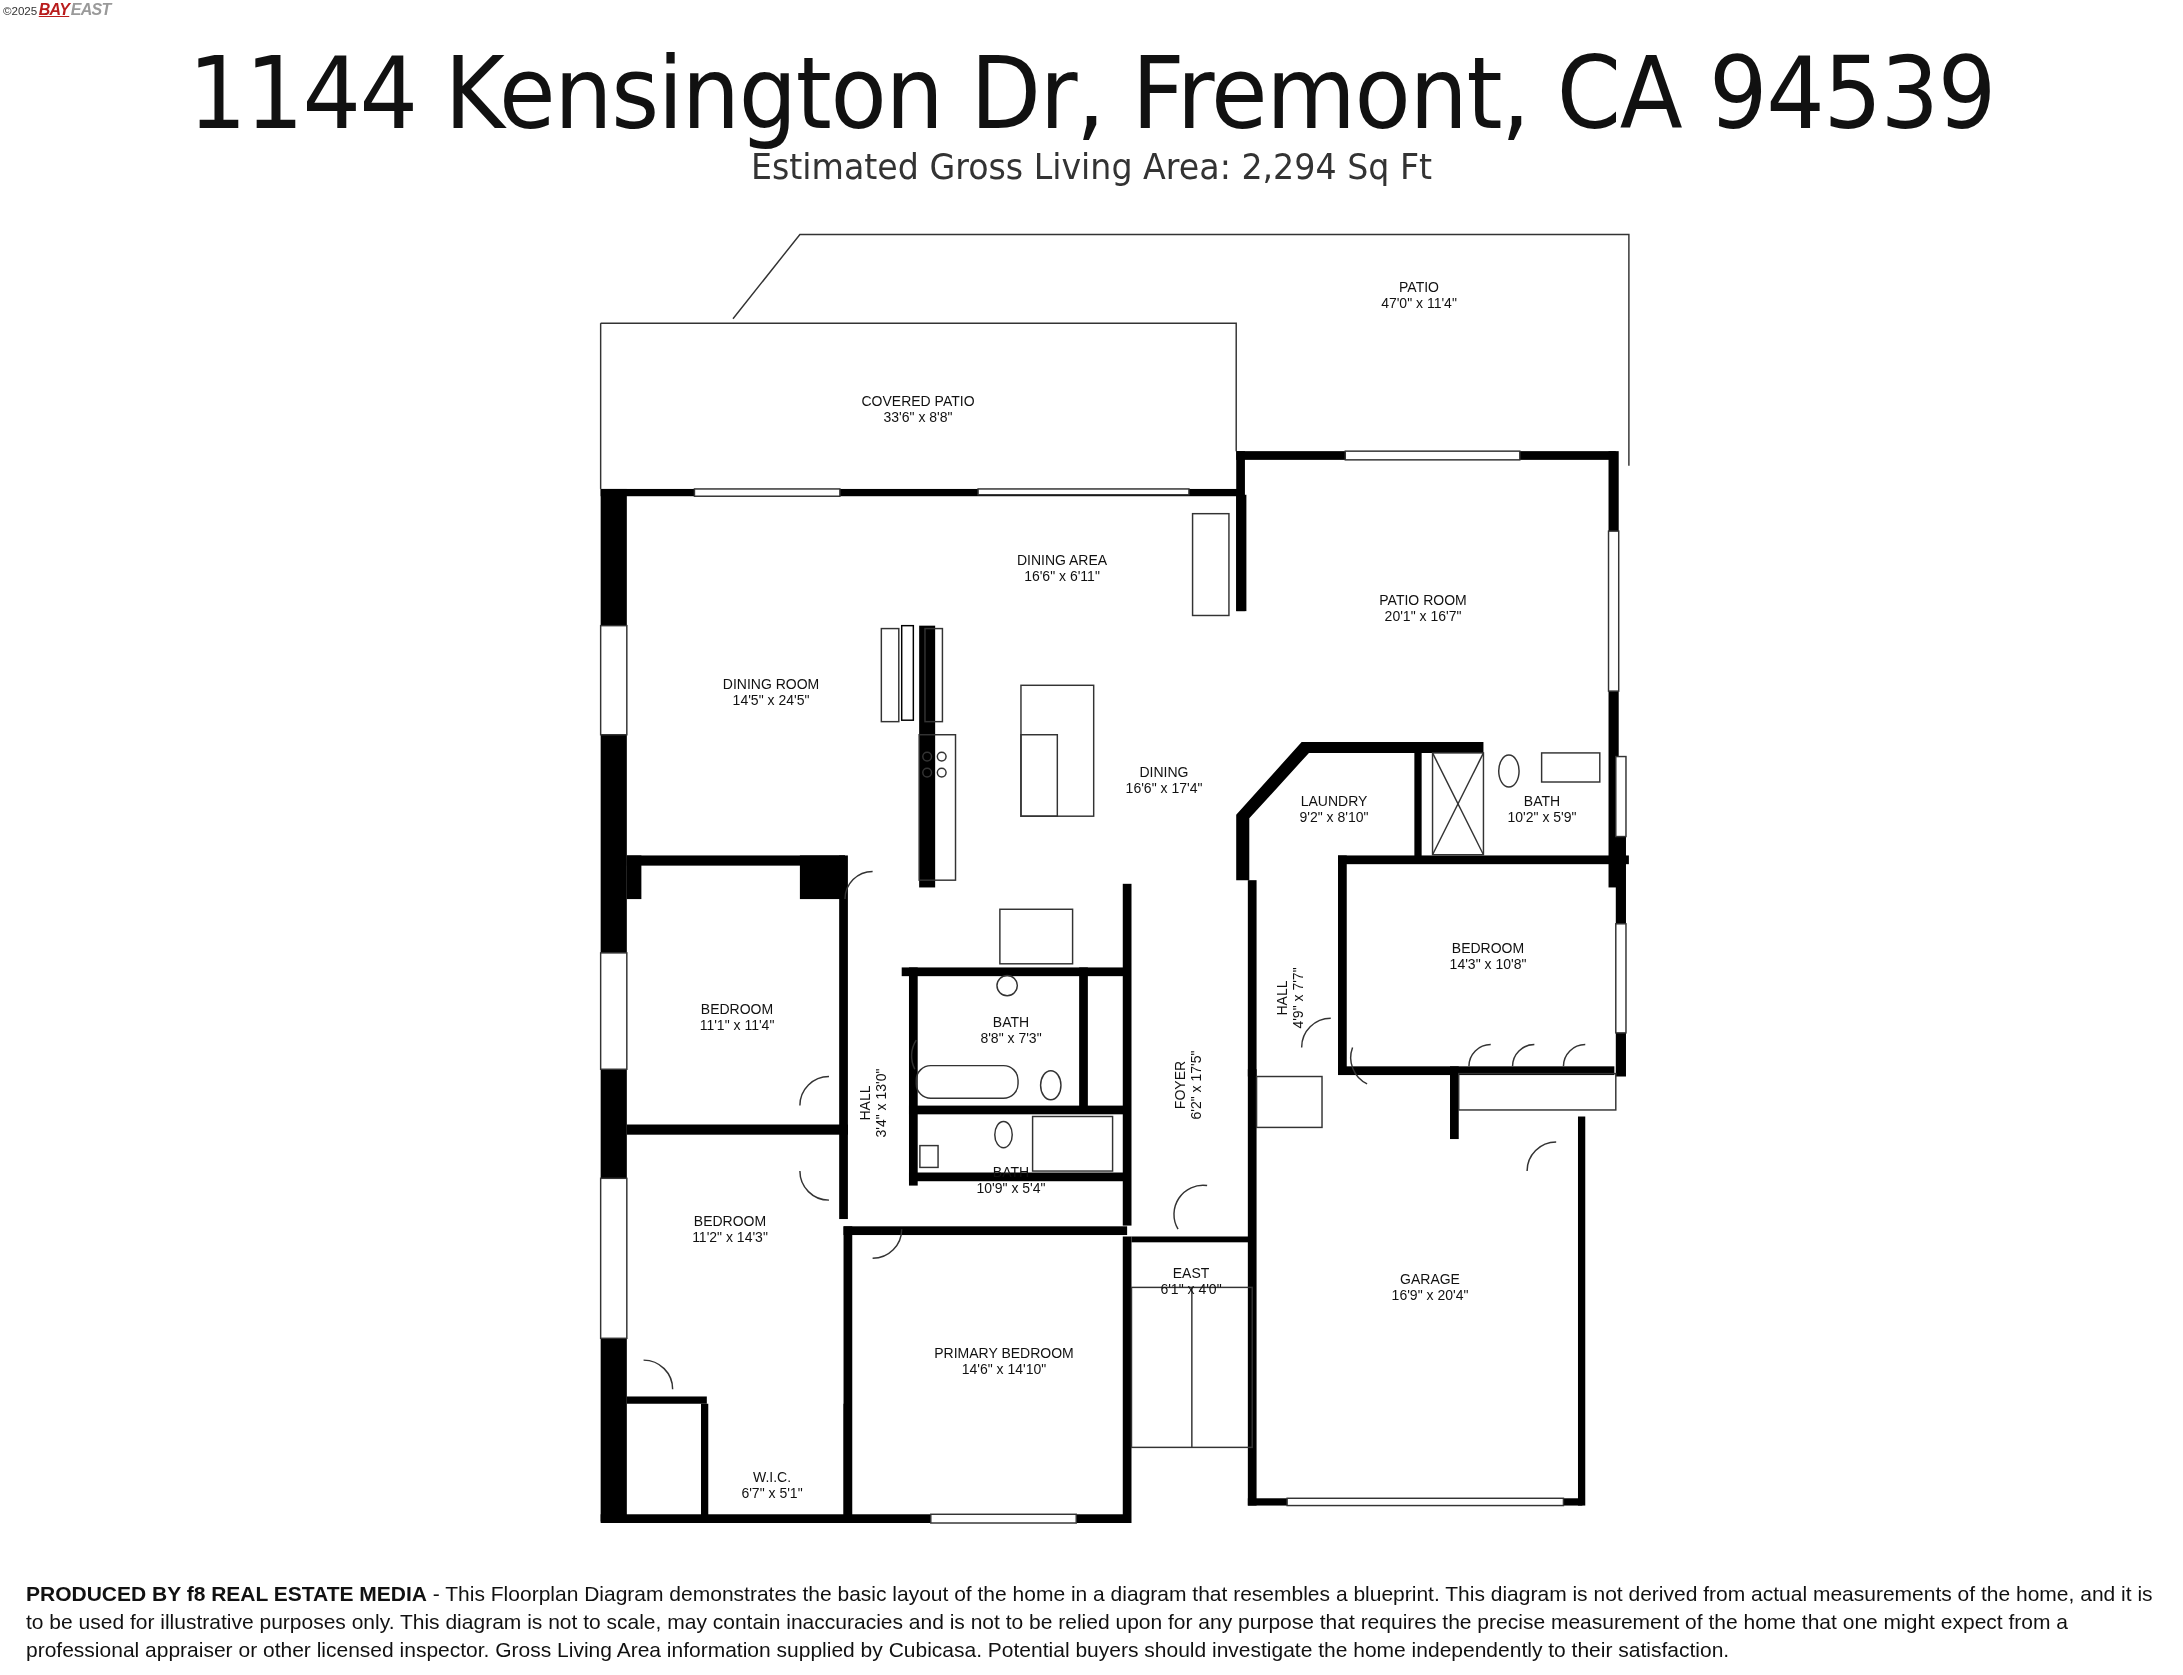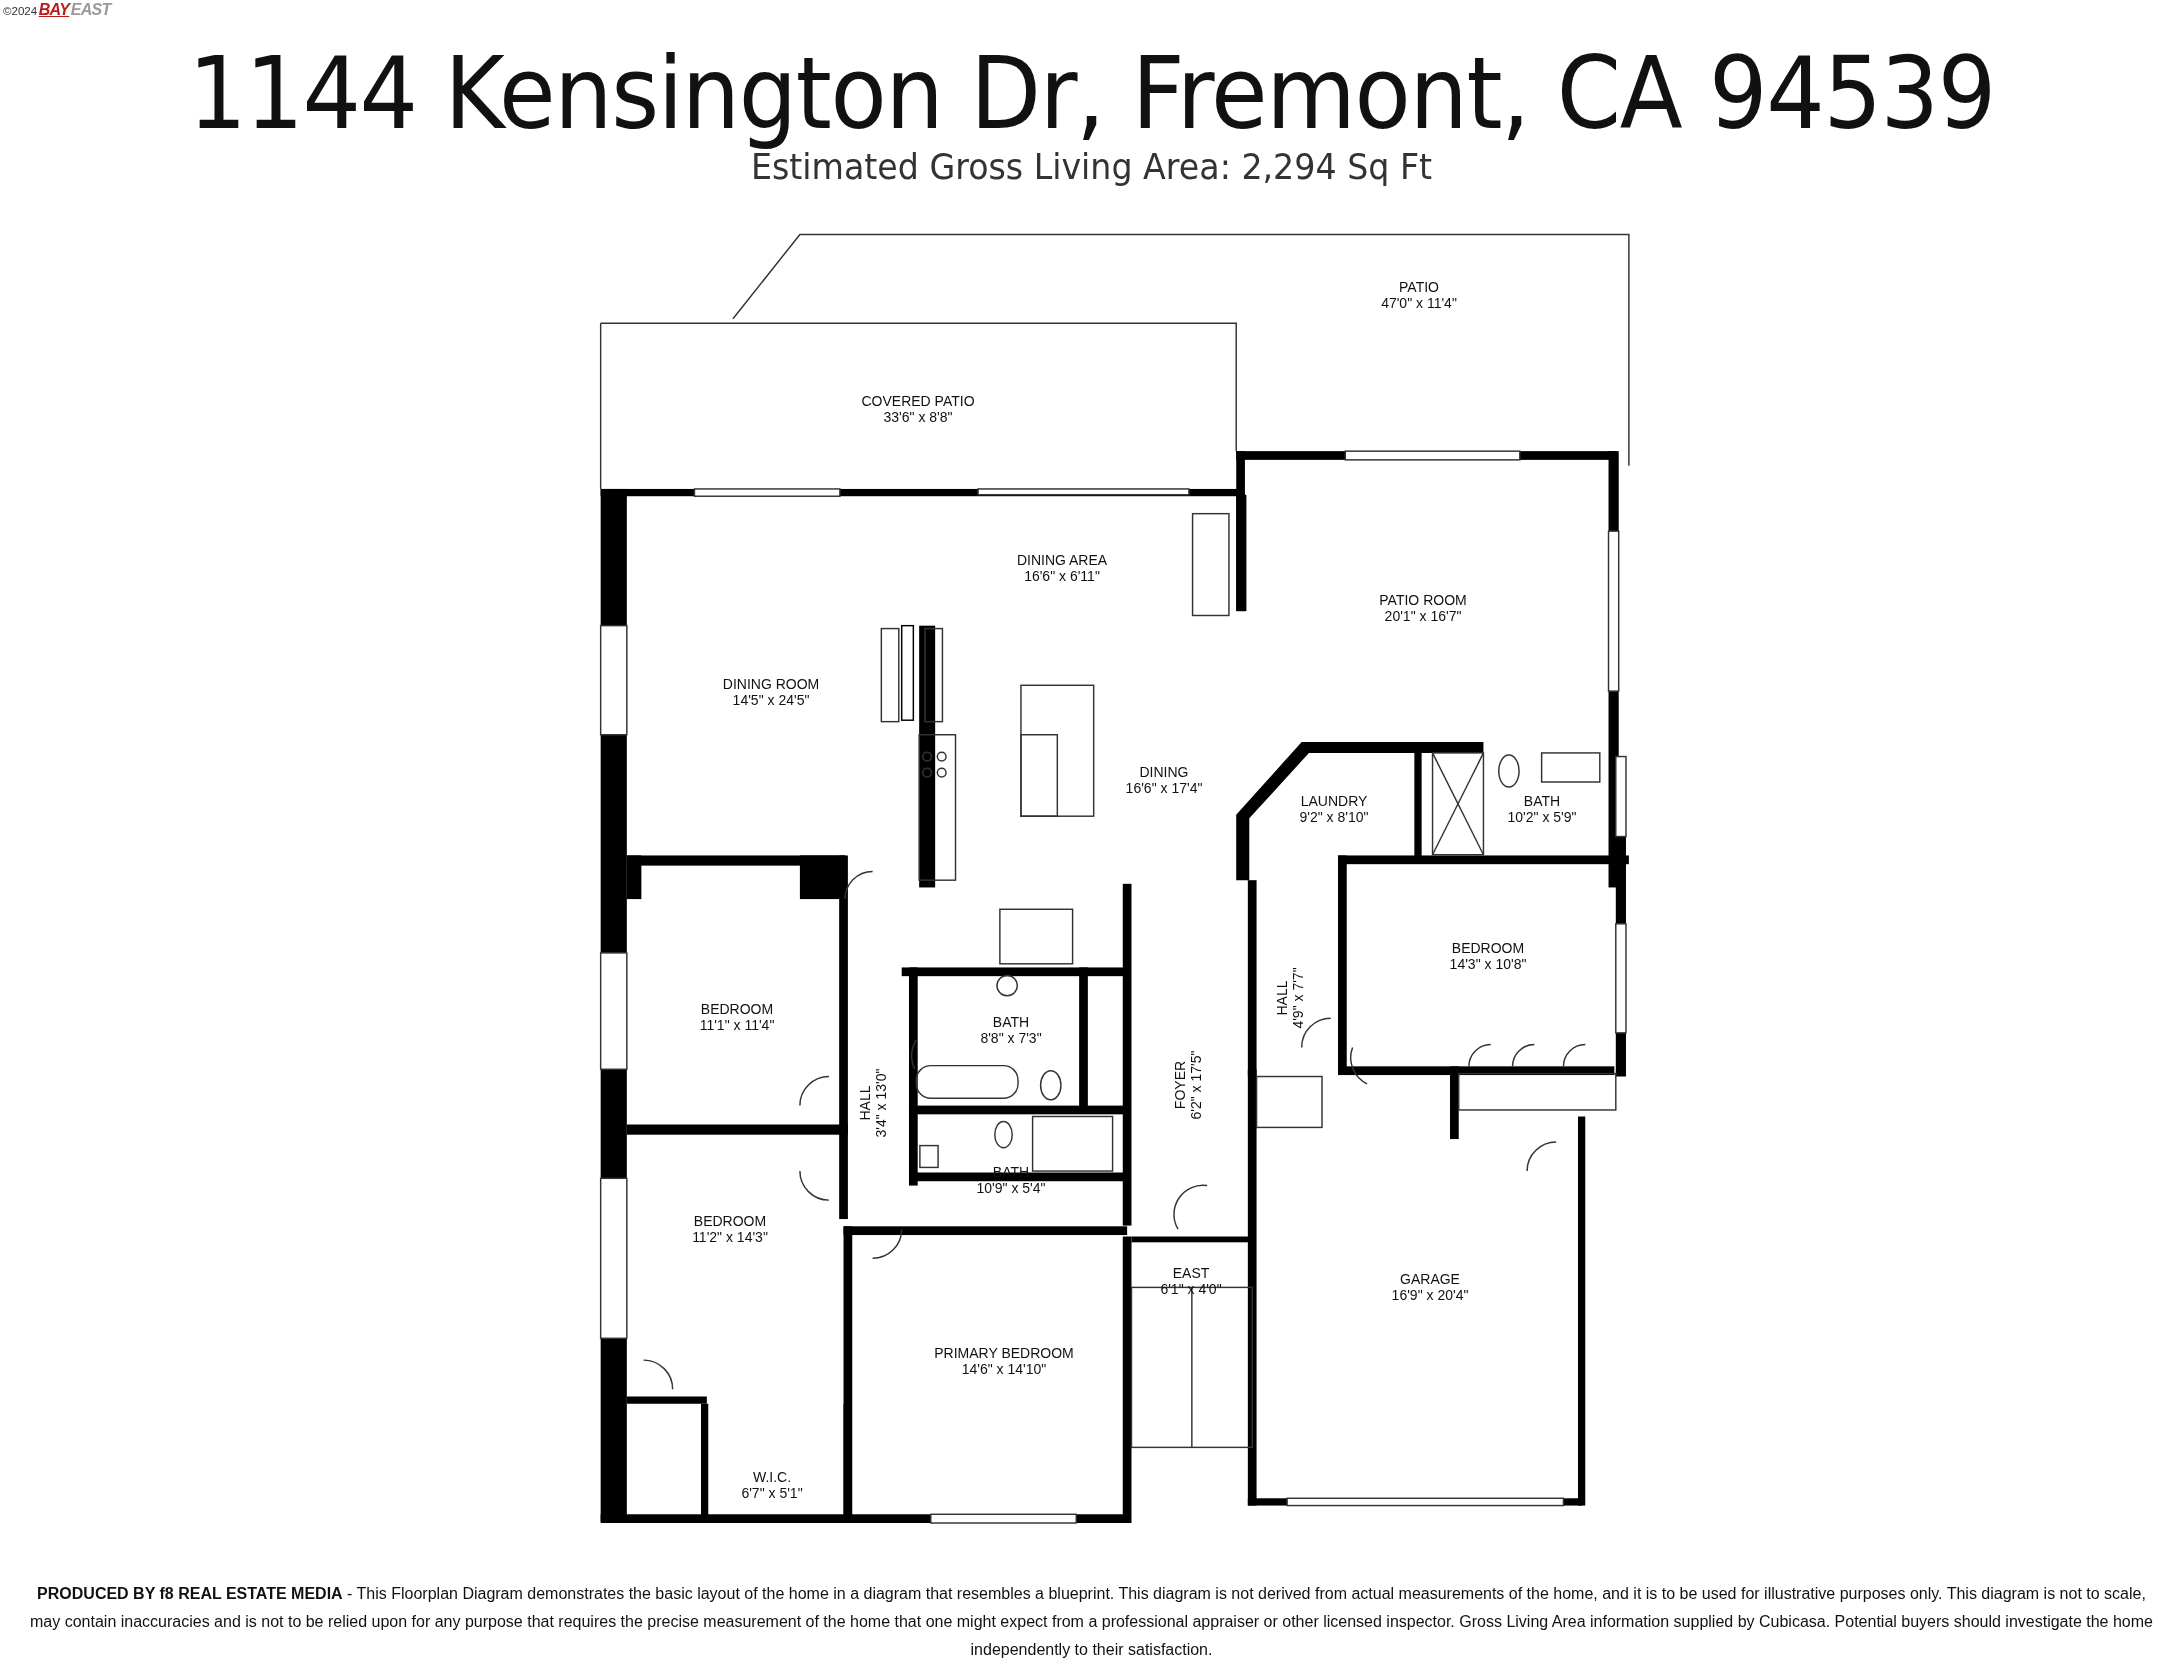--- a/index.html
+++ b/index.html
@@ -7,28 +7,28 @@
   .logo { position:absolute; left:2.9px; top:1.5px; height:17.5px; display:flex; align-items:center; gap:1.5px; }
   .logo .copy { font-size:11.6px; color:#333; font-family:"Liberation Sans", sans-serif; }
   .logo .brand { font-size:16px; font-weight:bold; font-style:italic; letter-spacing:-0.7px; }
   .logo .bay { color:#b91c1c;text-decoration:underline; }
   .logo .east { color:#9a9a9a; }
   .title { position:absolute; left:0; width:2183px; top:35px; text-align:center; font-size:100px; font-family:"DejaVu Sans", sans-serif; font-weight:normal; letter-spacing:-1.5px; color:#111; transform:scaleX(0.92); transform-origin:center; }
   .subtitle { position:absolute; left:0; width:2183px; top:147px; text-align:center; font-size:35px; font-family:"DejaVu Sans", sans-serif; color:#333; transform:scaleX(0.95); }
   svg.plan { position:absolute; left:0; top:0; }
   .room-label { position:absolute; text-align:center; font-size:14px; line-height:16px; color:#111; font-family:"Liberation Sans", sans-serif; white-space:nowrap; transform:translate(-50%,-50%); }
   .room-label.vert { transform:translate(-50%,-50%) rotate(-90deg); }
-  .disclaimer { position:absolute; left:26px; top:1580px; width:2131px; font-size:16px; line-height:28px; color:#111; font-family:"Liberation Sans", sans-serif;text-align:center; }
+  .disclaimer { position:absolute; left:26px; top:1580px; width:2131px; font-size:21px; line-height:28px; color:#111; font-family:"Liberation Sans", sans-serif; }
   .disclaimer b { font-weight:bold; }
 </style>
 </head>
 <body>
 
 <div class="logo">
-  <span class="copy">©2024</span>
+  <span class="copy">©2025</span>
   <span class="brand bay">BAY</span>
     <span class="brand east">EAST</span>
 </div>
 
 <div class="title">1144 Kensington Dr, Fremont, CA 94539</div>
 <div class="subtitle">Estimated Gross Living Area: 2,294 Sq Ft</div>
 
 <svg class="plan" width="2183" height="1676" viewBox="0 0 3002 2304" xmlns="http://www.w3.org/2000/svg">
 
   <g fill="none" stroke="#333" stroke-width="2">

